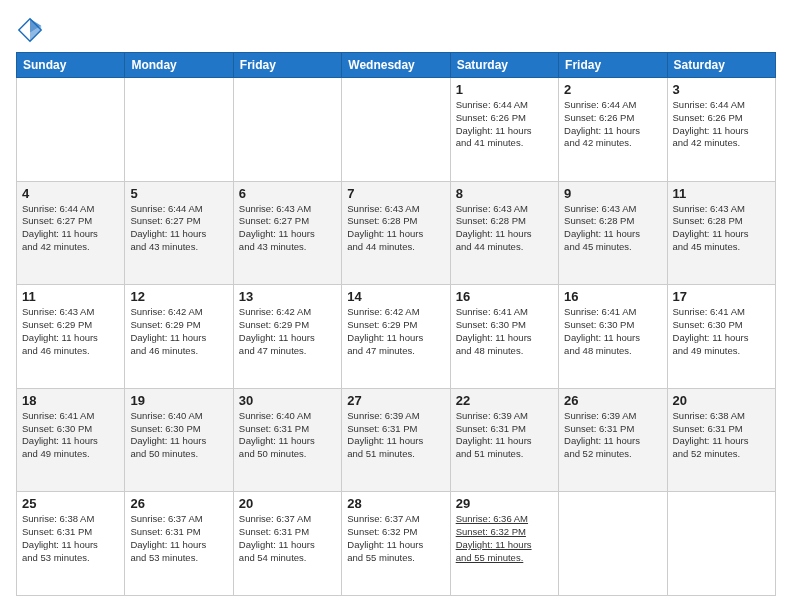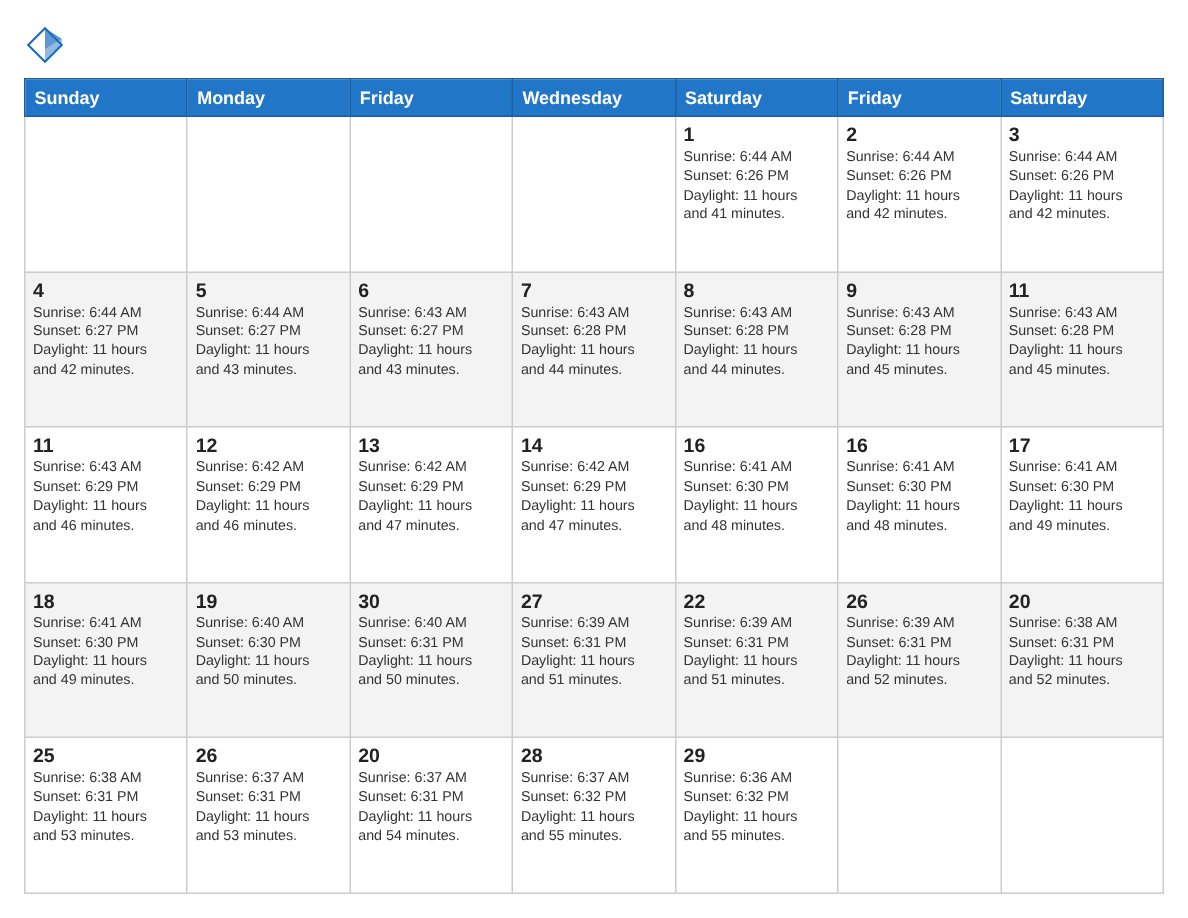--- a/index.html
+++ b/index.html
@@ -335,21 +335,21 @@
           </td>
           <td>
             <span class="day-num">28</span>
             <div class="day-info" style="white-space: pre-line;">Sunrise: 6:37 AM
 Sunset: 6:32 PM
 Daylight: 11 hours
 and 55 minutes.</div>
           </td>
           <td>
             <span class="day-num">29</span>
-            <div class="day-info" style="white-space: pre-line;">Sunrise: 6:36 AM
+            <div class="day-info" style="white-space: pre-line; text-decoration: underline;">Sunrise: 6:36 AM
 Sunset: 6:32 PM
 Daylight: 11 hours
 and 55 minutes.</div>
           </td>
           <td class="empty-cell"></td>
           <td class="empty-cell"></td>
         </tr>
       </tbody>
   </table>
 </div>

